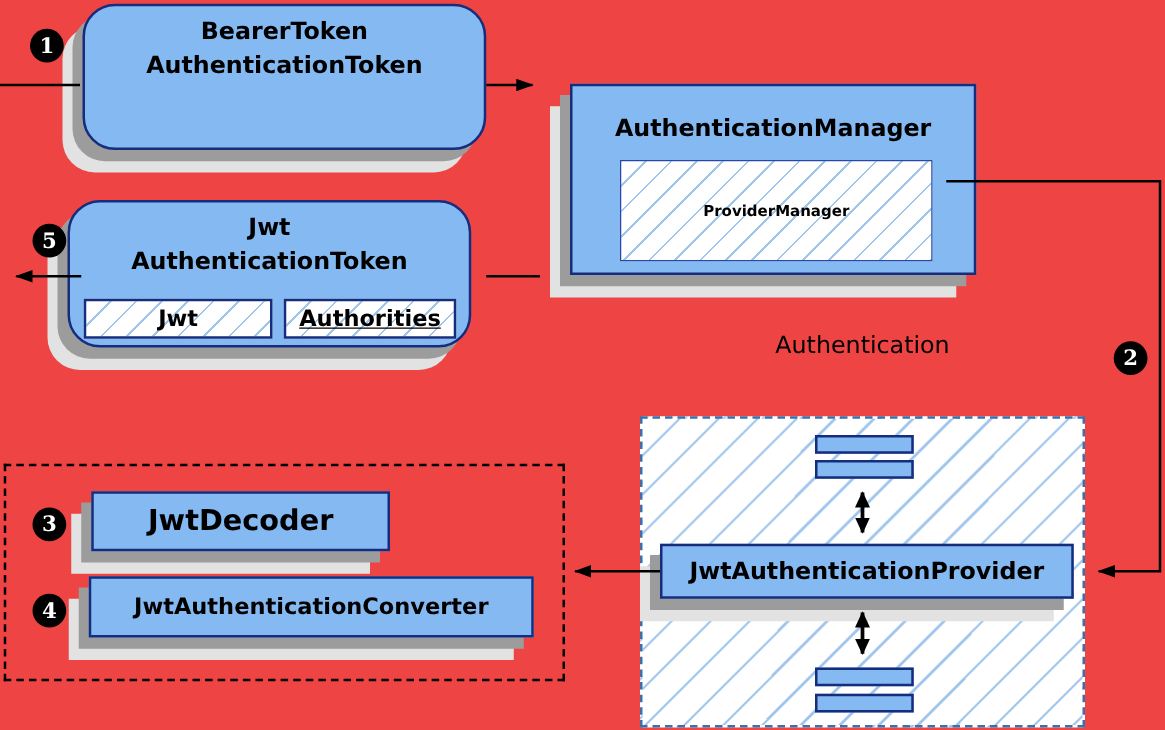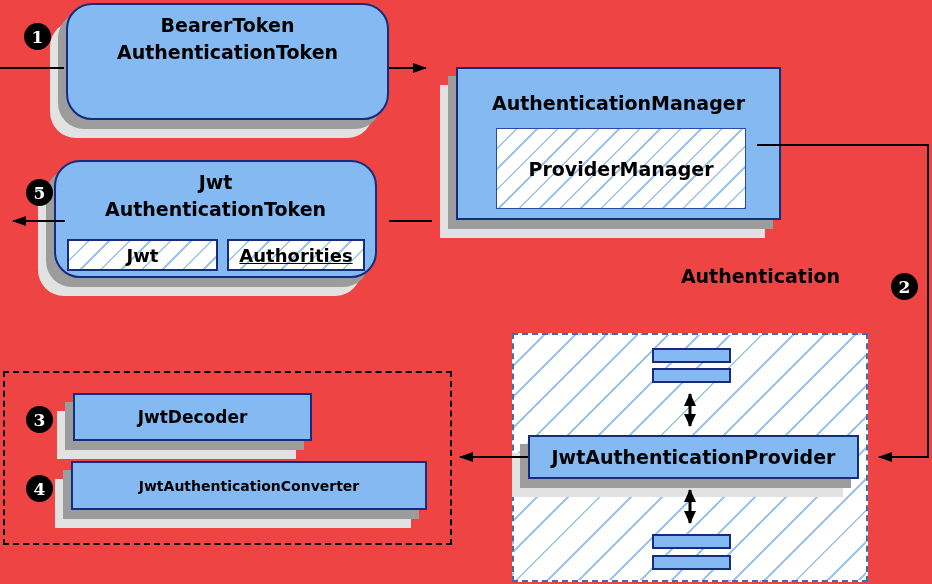--- a/index.html
+++ b/index.html
@@ -24,21 +24,21 @@
   
   .field {
     background-color:#fff;
     background-image:repeating-linear-gradient(135deg,
       transparent 0px, transparent 13px, #9FC5EC 13px, #9FC5EC 14.5px);
     border:2px solid #162C7C;
     display:flex; align-items:center; justify-content:center;
     font-weight:bold; font-size:18px;
     z-index:11;
   }
-  .field.thin { border-width:1.5px; border-color:#2748A8; font-size:19px; }
+  .field.thin { border-width:1.5px; border-color:#2748A8; font-size:12px; }
 
   
   .providers-area {
     background-color:#fff;
     background-image:repeating-linear-gradient(135deg,
       transparent 0px, transparent 20px, #9FC5EC 20px, #9FC5EC 22px);
     border:2px dashed #3D6FA8;
     z-index:1;
   }
   
@@ -48,21 +48,21 @@
     background:#84B9F2; border:2px solid #162C7C; width:79px; height:15px; z-index:12;
   }
 
   .badge {
     width:27px; height:27px; border-radius:50%; background:#000; color:#fff;
     display:flex; align-items:center; justify-content:center;
     font-size:17px; font-weight:bold; z-index:20;
     font-family:"DejaVu Serif","Liberation Serif",serif;
   }
 
-  .label { font-weight:bold; font-size:19px; line-height:25px; text-align:right; z-index:5; }
+  .label { font-weight:normal; font-size:19px; line-height:25px; text-align:center; z-index:5; }
 
   svg.wires { position:absolute; left:0; top:0; z-index:15; pointer-events:none; }
 </style>
 </head>
 <body>
 
 <div class="stage">
 
   <div class="abs providers-area" style="left:512px; top:333px; width:356px; height:249px;"></div>
 
@@ -95,24 +95,24 @@
 
   <div class="abs bar" style="left:652px; top:348px;"></div>
   <div class="abs bar" style="left:652px; top:368px;"></div>
   <div class="abs bar" style="left:652px; top:534px;"></div>
   <div class="abs bar" style="left:652px; top:555px;"></div>
 
   <div class="abs node shadow" style="left:528px; top:435px; width:331px; height:44px;
        display:flex; align-items:center; justify-content:center; font-size:19px;">JwtAuthenticationProvider</div>
 
   <div class="abs node shadow" style="left:73px; top:393px; width:239px; height:48px;
-       display:flex; align-items:center; justify-content:center; font-size:17px;">JwtDecoder</div>
+       display:flex; align-items:center; justify-content:center; font-size:23px;">JwtDecoder</div>
 
   <div class="abs node shadow" style="left:71px; top:461px; width:356px; height:49px;
-       display:flex; align-items:center; justify-content:center; font-size:14px;">JwtAuthenticationConverter</div>
+       display:flex; align-items:center; justify-content:center; font-size:18px;">JwtAuthenticationConverter</div>
 
   <div class="abs badge" style="left:24px; top:23px;">1</div>
   <div class="abs badge" style="left:891px; top:273px;">2</div>
   <div class="abs badge" style="left:26px; top:406px;">3</div>
   <div class="abs badge" style="left:26px; top:475px;">4</div>
   <div class="abs badge" style="left:26px; top:179px;">5</div>
 
   <svg class="wires" width="932" height="584" viewBox="0 0 932 584">
     <defs>
       <marker id="ah" markerUnits="userSpaceOnUse" markerWidth="14" markerHeight="10" refX="13" refY="5" orient="auto-start-reverse">

